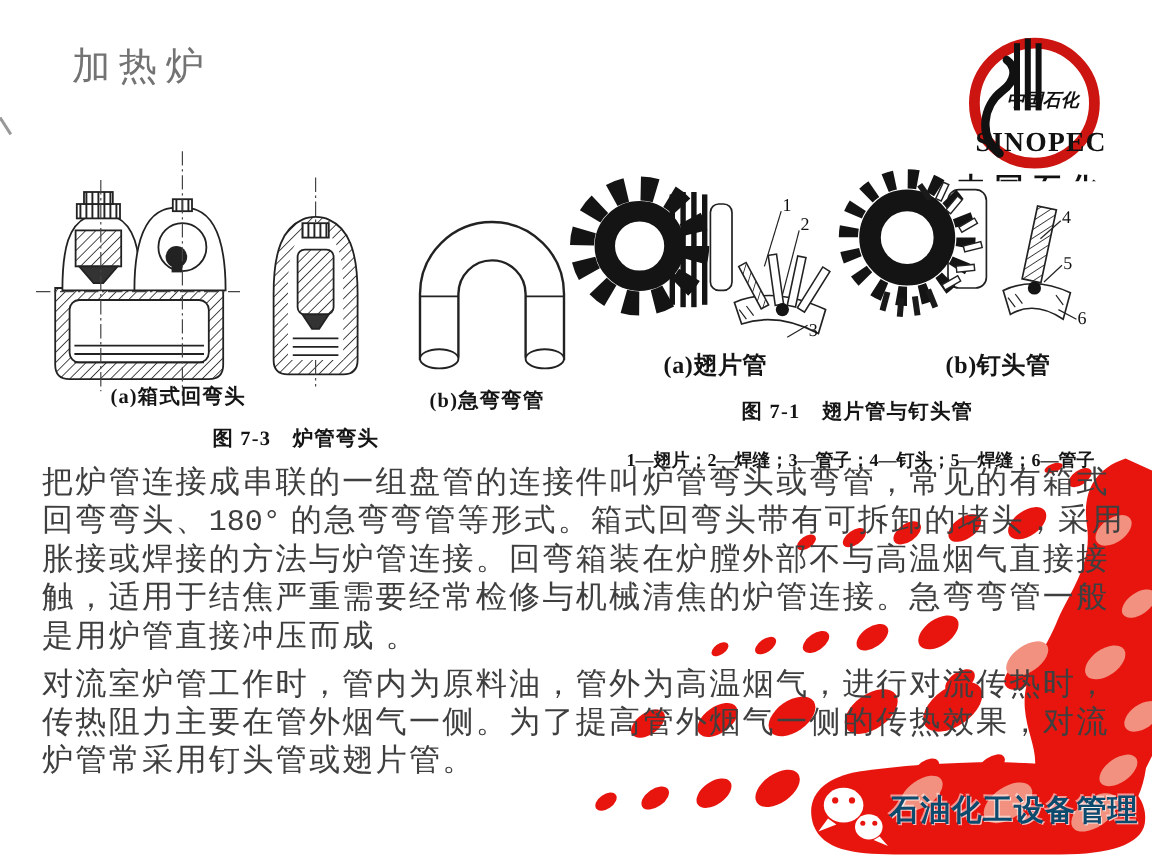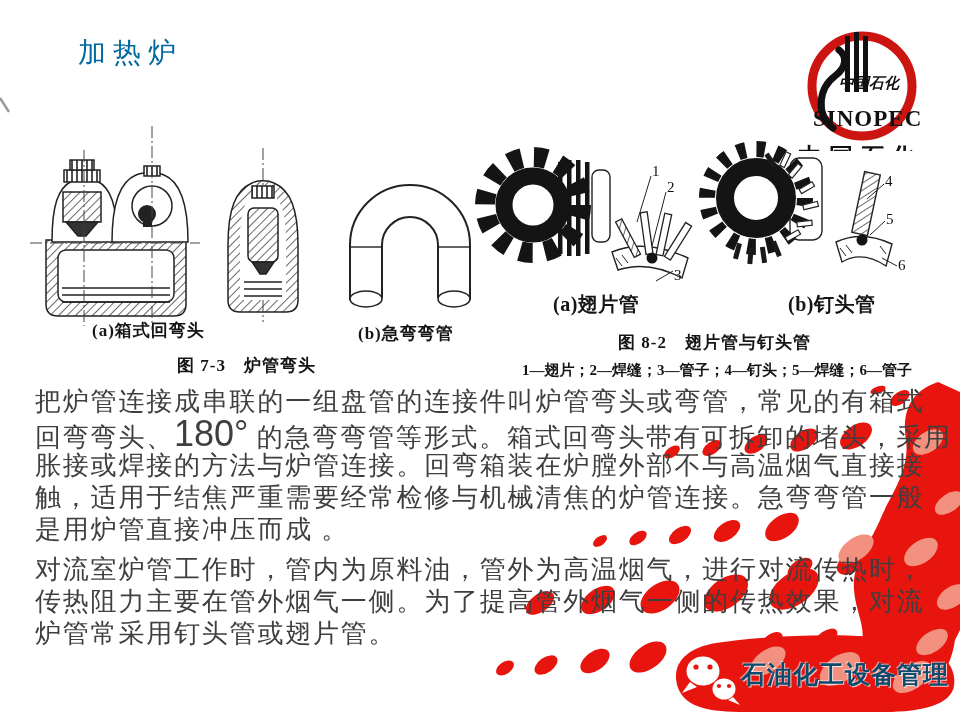--- a/index.html
+++ b/index.html
@@ -1,30 +1,30 @@
 <!DOCTYPE html>
 <html><head>
 <meta charset="utf-8">
 <style>
   html,body{margin:0;padding:0;background:#888;}
   #slide{position:relative;width:960px;height:720px;background:#ffffff;overflow:hidden;
          font-family:"Liberation Serif","DejaVu Serif",serif;}
   .abs{position:absolute;}
   .layer{position:absolute;left:0;top:0;width:960px;height:720px;pointer-events:none;}
   
-  .slide-title{left:60px;top:34px;font-size:28px;letter-spacing:7px;color:#0369a1;font-weight:400;z-index:5;margin-left:18px;}
+  .slide-title{left:60px;top:34px;font-size:32px;letter-spacing:7px;color:#737373;font-weight:400;z-index:5;}
   
   .para{left:35px;width:910px;color:#3f3f3f;font-size:26px;letter-spacing:1.8px;z-index:4;}
   .para .tline{height:32px;line-height:32px;white-space:nowrap;}
-  .big-num{font-size:36px;font-family:Liberation Sans, sans-serif;letter-spacing:0;text-align:center;}
+  .big-num{font-size:25px;font-family:Liberation Mono, monospace;letter-spacing:0;text-align:center;}
   
   .cap{position:absolute;color:#151515;font-weight:700;z-index:4;white-space:nowrap;}
   .cap-17{font-size:17px;letter-spacing:1px;}
   .cap-16{font-size:20px;letter-spacing:0.5px;}
-  .cap-15{font-size:15px;letter-spacing:0;}
+  .cap-15{font-size:15px;letter-spacing:0;margin-top:13px;}
   
   .logo-partial{left:798px;top:141px;width:125px;height:10px;overflow:hidden;
                 font-family:"Liberation Sans",sans-serif;font-weight:700;font-size:24px;
                 letter-spacing:7px;color:#111;z-index:3;}
   
   .footer-name{left:741px;top:658px;font-size:25px;font-weight:700;color:#0c4a6e;
                font-family:"Liberation Sans","DejaVu Sans",sans-serif;letter-spacing:1px;z-index:6;
                text-shadow:1px 1px 0 rgba(255,255,255,.75),-1px -1px 0 rgba(255,255,255,.55);white-space:nowrap;}
   svg text{font-family:"Liberation Serif","DejaVu Serif",serif;}
 </style>
@@ -254,21 +254,21 @@
   <div class="abs logo-partial">中国石化</div>
 
   <div class="abs slide-title">加热炉</div>
 
   <div class="cap cap-17" style="left:92px;top:319px;">(a)箱式回弯头</div>
   <div class="cap cap-17" style="left:358px;top:322px;">(b)急弯弯管</div>
   <div class="cap cap-17" style="left:177px;top:354px;">图 7-3　炉管弯头</div>
 
   <div class="cap cap-16" style="left:553px;top:291px;">(a)翅片管</div>
   <div class="cap cap-16" style="left:788px;top:291px;">(b)钉头管</div>
-  <div class="cap cap-17" style="left:618px;top:331px;">图 8-2　翅片管与钉头管</div>
+  <div class="cap cap-17" style="left:618px;top:331px;">图 7-1　翅片管与钉头管</div>
   <div class="cap cap-15" style="left:522px;top:361px;">1—翅片；2—焊缝；3—管子；4—钉头；5—焊缝；6—管子</div>
 
   <div class="abs para" style="top:386px;">
     <div class="tline">把炉管连接成串联的一组盘管的连接件叫炉管弯头或弯管，常见的有箱式</div>
     <div class="tline"><span>回弯弯头、</span><span class="big-num">180°</span><span> 的急弯弯管等形式。箱式回弯头带有可拆卸的堵头，采用</span></div>
     <div class="tline">胀接或焊接的方法与炉管连接。回弯箱装在炉膛外部不与高温烟气直接接</div>
     <div class="tline">触，适用于结焦严重需要经常检修与机械清焦的炉管连接。急弯弯管一般</div>
     <div class="tline">是用炉管直接冲压而成 。</div>
   </div>
   <div class="abs para" style="top:554px;">

